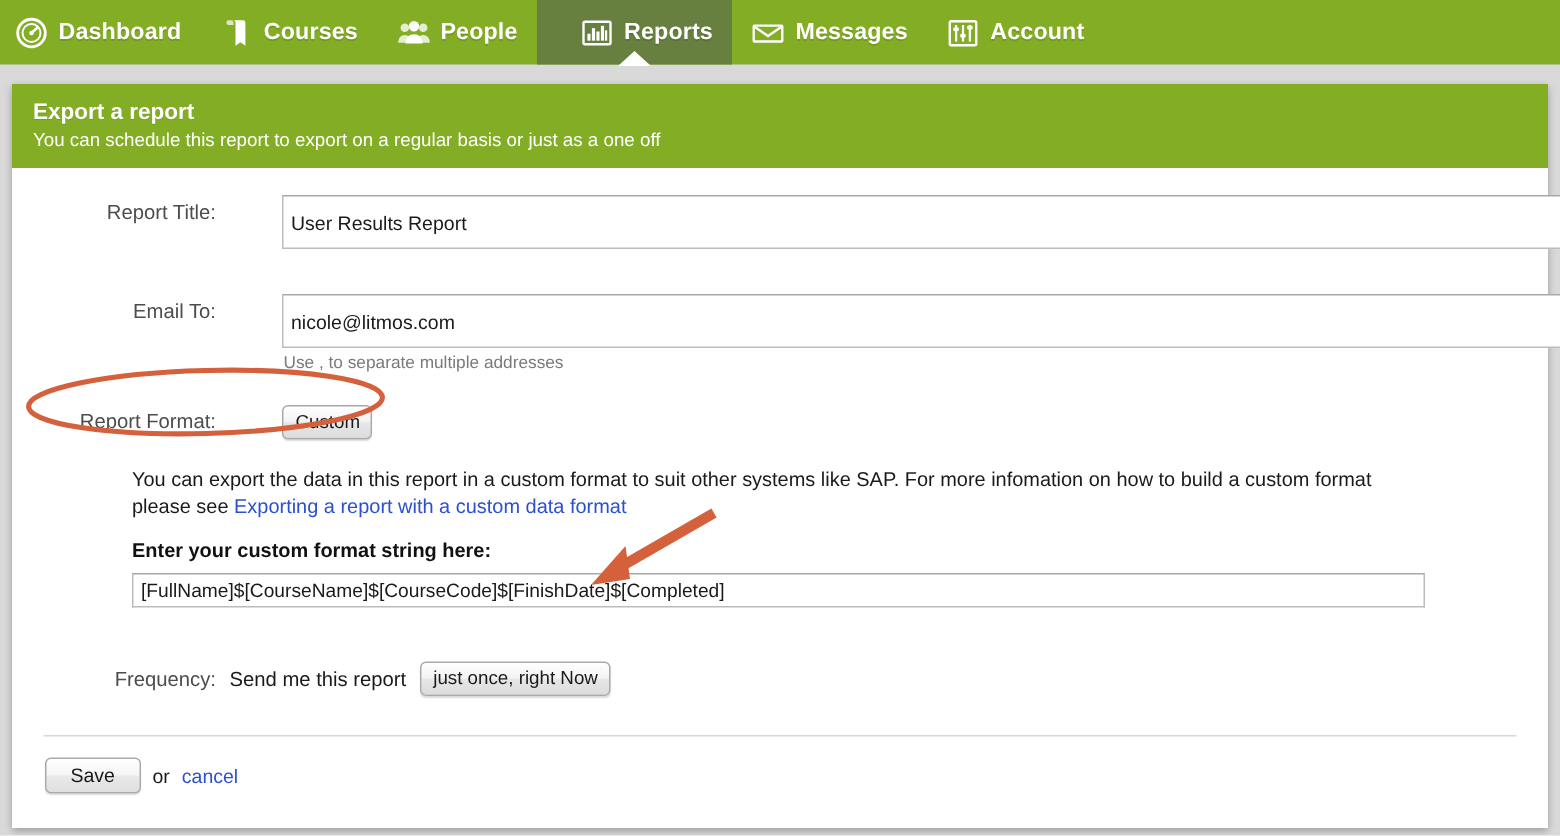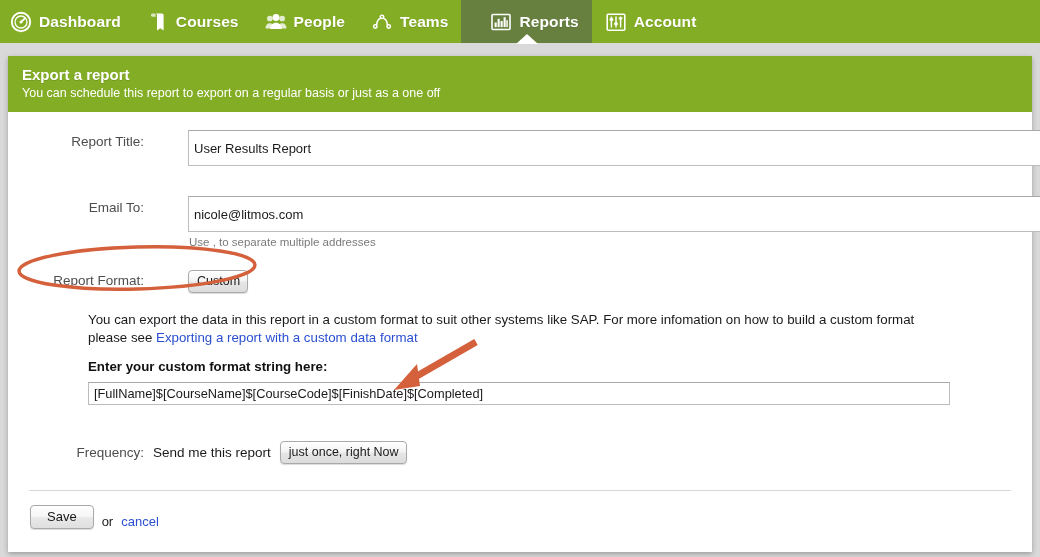--- a/index.html
+++ b/index.html
@@ -229,21 +229,21 @@
     margin-right: 9px;
   }
 
   
   #divider {
     margin: 26px 9px 0 9px;
     border-top: 1px solid #d7d7d7;
   }
   #actions {
     display: flex;
-    align-items: flex-end;
+    align-items: center;
     padding: 14px 0 18px 10px;
     gap: 8px;
   }
   #save-btn {
     font-family: "Liberation Sans", sans-serif;
     font-size: 13px;
     color: #181818;
     padding: 3px 16px 4px 16px;
     border: 1px solid #a9a9a9;
     border-radius: 4px;
@@ -306,57 +306,46 @@
         </g>
         <g fill="#ffffff">
           <circle cx="12" cy="6.1" r="3.8"></circle>
           <path d="M5.8 18.6 c0 -4.3 2.8 -6.7 6.2 -6.7 c3.4 0 6.2 2.4 6.2 6.7 z"></path>
         </g>
       </svg>
     </span>
     <span>People</span>
   </div>
 
-  <div class="nav-item">
-    <span class="nav-ico">
-      <svg width="24" height="22" viewBox="0 0 24 22">
-        <g stroke="#ffffff" stroke-width="1.6" fill="none">
-          <path d="M6.2 14.4 C6.2 9.4 9 6.6 12 6.6 C15 6.6 17.8 9.4 17.8 14.4"></path>
-        </g>
-        <g fill="#ffffff">
-          <circle cx="12" cy="5.4" r="2.7"></circle>
-          <circle cx="4.7" cy="15.8" r="2.7"></circle>
-          <circle cx="19.3" cy="15.8" r="2.7"></circle>
-        </g>
-        <g fill="#84ad26">
-          <circle cx="12" cy="5.4" r="1.05"></circle>
-          <circle cx="4.7" cy="15.8" r="1.05"></circle>
-          <circle cx="19.3" cy="15.8" r="1.05"></circle>
-        </g>
-      </svg>
-    </span>
-    <span>Teams</span>
-  </div>
 
   <div class="nav-item active">
     <span class="nav-ico">
       <svg width="22" height="22" viewBox="0 0 22 22">
         <rect x="2" y="3.5" width="18" height="15" rx="1" fill="none" stroke="#ffffff" stroke-width="1.6"></rect>
         <g fill="#ffffff">
           <rect x="4.6" y="11.5" width="2.1" height="4.6"></rect>
           <rect x="7.6" y="7.8" width="2.1" height="8.3"></rect>
           <rect x="10.6" y="10" width="2.1" height="6.1"></rect>
           <rect x="13.6" y="6.2" width="2.1" height="9.9"></rect>
           <rect x="16.3" y="9.2" width="1.5" height="6.9"></rect>
         </g>
       </svg>
     </span>
     <span>Reports</span>
   </div>
 
+  <div class="nav-item">
+    <span class="nav-ico">
+      <svg width="24" height="22" viewBox="0 0 24 22">
+        <rect x="1.6" y="5.6" width="20.8" height="11.6" rx="0.6" fill="none" stroke="#ffffff" stroke-width="1.7"></rect>
+        <path d="M2.2 6.4 L12 13.2 L21.8 6.4" fill="none" stroke="#ffffff" stroke-width="1.7"></path>
+      </svg>
+    </span>
+    <span>Messages</span>
+  </div>
 
   <div class="nav-item">
     <span class="nav-ico">
       <svg width="22" height="22" viewBox="0 0 22 22">
         <rect x="2.2" y="3.2" width="17.6" height="16" rx="1" fill="none" stroke="#ffffff" stroke-width="1.6"></rect>
         <g stroke="#ffffff" stroke-width="1.5">
           <line x1="6.4" y1="5.6" x2="6.4" y2="16.6"></line>
           <line x1="11" y1="5.6" x2="11" y2="16.6"></line>
           <line x1="15.6" y1="5.6" x2="15.6" y2="16.6"></line>
         </g>

